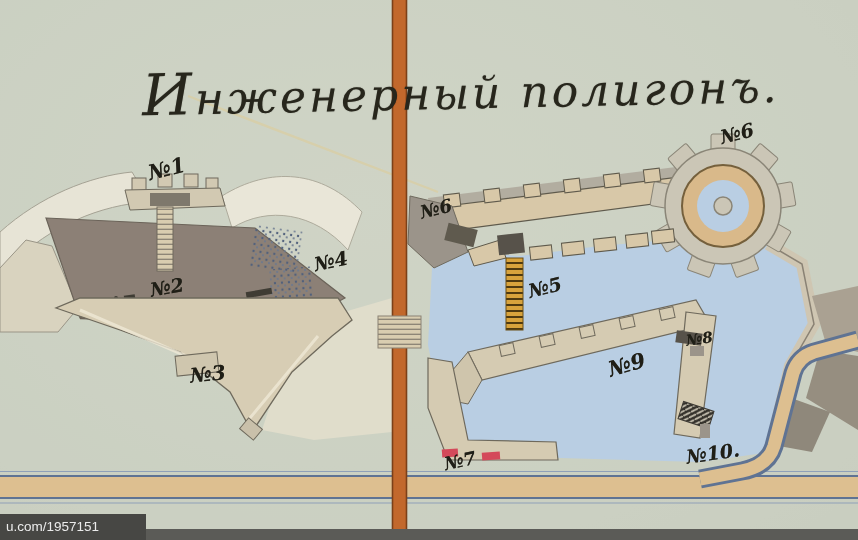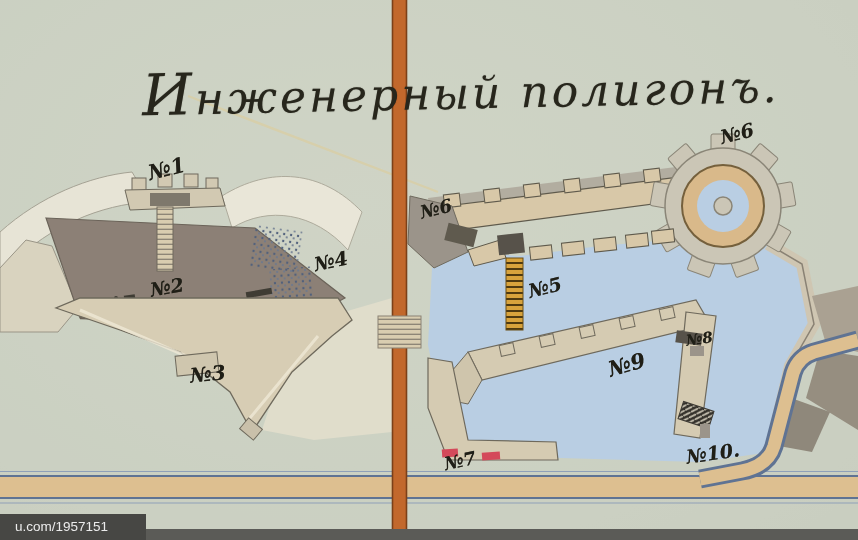--- a/index.html
+++ b/index.html
@@ -19,21 +19,21 @@
   .map-title::first-letter{font-size:1.3em;}
   .lbl{
     position:absolute;font-family:"DejaVu Serif", serif;font-style:italic;
     font-weight:700;color:#1f1e16;white-space:nowrap;
     text-shadow:0 0 .6px rgba(30,29,20,.6);
   }
   .wm{
     position:absolute;left:0;top:514px;width:146px;height:26px;
     background:#474744;color:#ececec;
     font-family:"Liberation Sans", sans-serif;font-size:13.5px;
-    line-height:26px;padding-left:15px;box-sizing:border-box;
+    line-height:26px;padding-left:6px;box-sizing:border-box;
   }
   .bottom-bar{
     position:absolute;left:0;top:529px;width:858px;height:11px;background:#5b5b57;
   }
 </style>
 </head>
 <body>
 
 <div class="stage">
 

